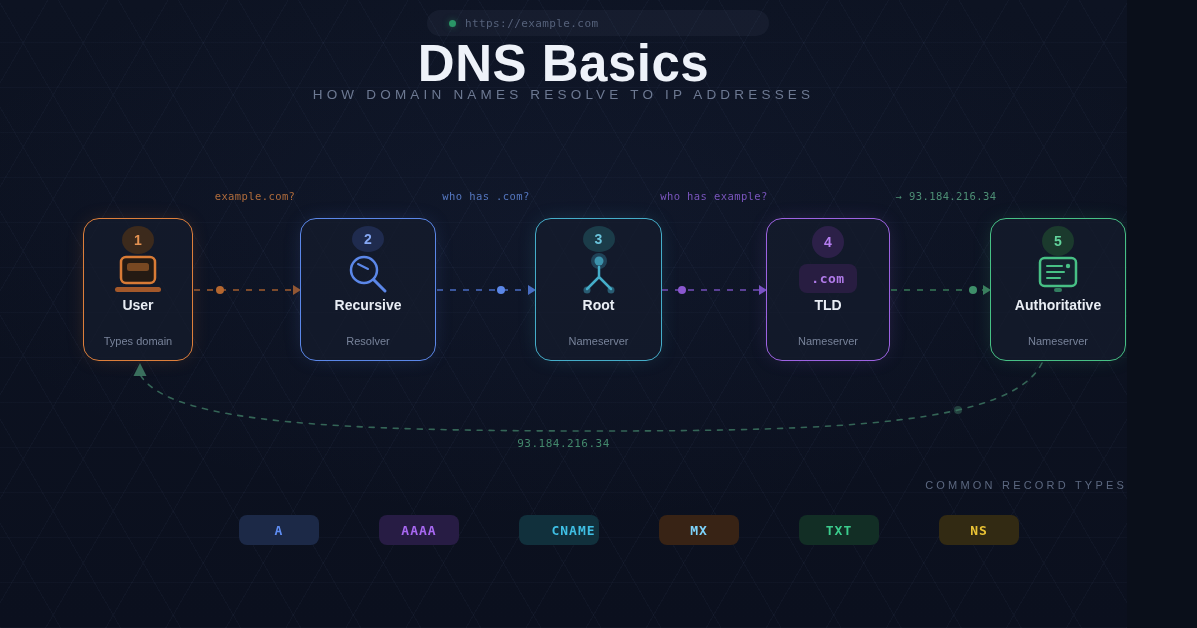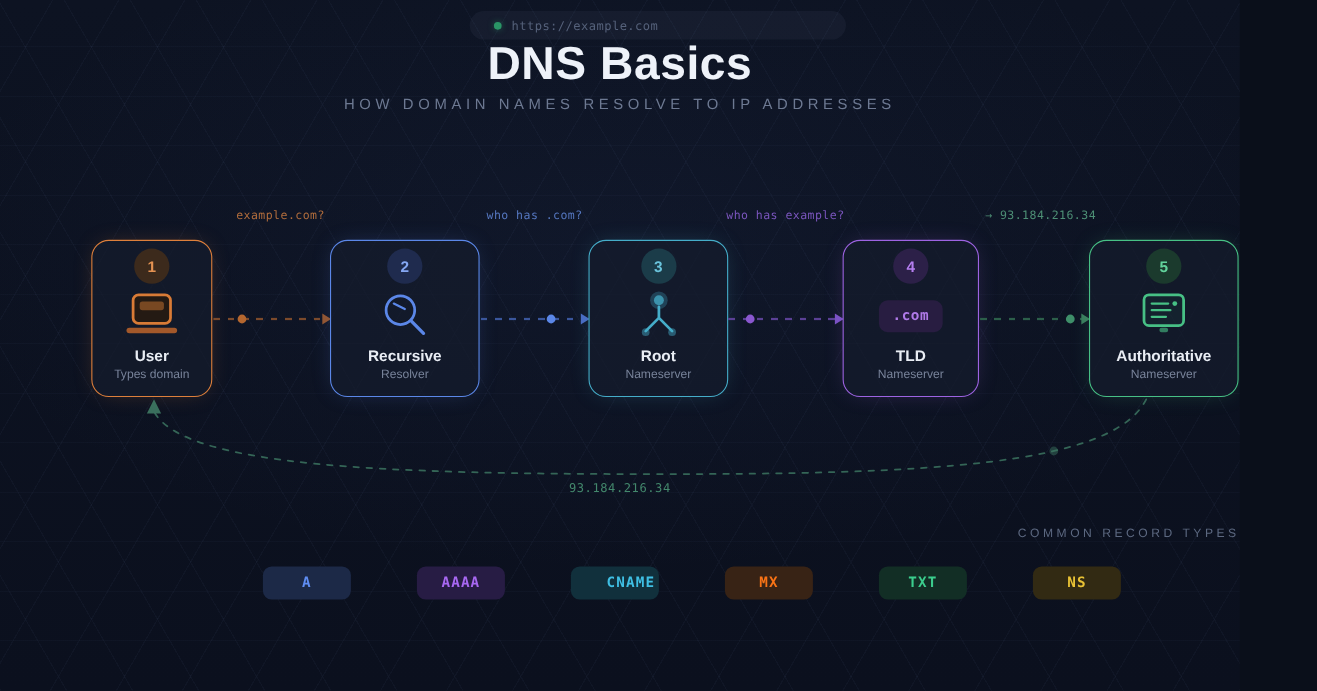--- a/index.html
+++ b/index.html
@@ -20,37 +20,37 @@
   
   .url-pill {
     position:absolute; left:427px; top:10px; width:342px; height:26px;
     background:rgba(160,178,210,0.055); border-radius:13px;
     display:flex; align-items:center; gap:9px; padding-left:22px;
   }
   .url-dot { width:7px; height:7px; border-radius:50%; background:#2a9566; box-shadow:0 0 6px rgba(42,149,102,.5); }
   .url-text { font-size:11px; letter-spacing:.4px; color:#55617a; }
 
   .page-title { position:absolute; top:34px; left:0; width:100%; text-align:center;
-    font-size:42px; font-weight:800; letter-spacing:.5px; color:#eef2f9; }
+    font-size:51px; font-weight:800; letter-spacing:.5px; color:#eef2f9; }
   .page-subtitle { position:absolute; top:87px; left:0; width:100%; text-align:center;
     font-size:13.5px; letter-spacing:4.2px; color:#6d7992; }
 
   
   .node {
     position:absolute; top:218px; height:143px; border-radius:16px;
     background:rgba(21,28,44,0.72);
     display:flex; flex-direction:column; align-items:center;
     padding:7px 0 13px;
   }
   .node-badge { width:32px; height:32px; border-radius:50%;
     display:flex; align-items:center; justify-content:center;
     font-size:14px; font-weight:700; }
   .node-iconwrap { flex:1; display:flex; align-items:center; justify-content:center; }
   .node-title { font-size:14px; font-weight:700; color:#e9edf4; line-height:1; }
-  .node-sub { font-size:11px; color:#78839a; margin-top:6px; line-height:1; }
+  .node-sub { font-size:11px; color:#78839a; margin-top:24px; line-height:1; }
 
   .n1 { left:83px;  width:110px; border:1.5px solid #dd7f3b; box-shadow:0 0 22px -8px rgba(221,127,59,.35); }
   .n2 { left:300px; width:136px; border:1.5px solid #5b87e8; box-shadow:0 0 22px -8px rgba(91,135,232,.35); }
   .n3 { left:535px; width:127px; border:1.5px solid #45adc9; box-shadow:0 0 22px -8px rgba(69,173,201,.35); }
   .n4 { left:766px; width:124px; border:1.5px solid #9d63e2; box-shadow:0 0 22px -8px rgba(157,99,226,.35); }
   .n5 { left:990px; width:136px; border:1.5px solid #47c085; box-shadow:0 0 22px -8px rgba(71,192,133,.35); }
   .n1 .node-badge { background:#3c2a1c; color:#e49252; }
   .n2 .node-badge { background:#1f2b4e; color:#85a7f2; }
   .n3 .node-badge { background:#1b3c49; color:#6ac4dc; }
   .n4 .node-badge { background:#2c2048; color:#b57ef0; }
@@ -92,21 +92,21 @@
   
   .records-heading { position:absolute; top:479px; left:0; width:100%; text-align:right;
     font-size:11px; letter-spacing:3.2px; color:#5c6880; }
   .records-row { position:absolute; left:239px; top:515px; display:flex; gap:60px; }
   .record-chip { width:80px; height:30px; border-radius:8px;
     display:flex; align-items:center; justify-content:center;
     font-size:13px; font-weight:700; letter-spacing:1px; }
   .rt-a     { background:#1c2947; color:#5f8df2; }
   .rt-aaaa  { background:#271c44; color:#a868f2; }
   .rt-cname { background:#11303c; color:#3fbfe4;padding-left:29px; }
-  .rt-mx    { background:#382315; color:#f97316; }
+  .rt-mx    { background:#382315; color:#7dd3fc; }
   .rt-txt   { background:#122e25; color:#3bcd8d; }
   .rt-ns    { background:#322a13; color:#e9c235; }
 
   svg { display:block; }
   .overlay-svg { position:absolute; left:0; top:0; pointer-events:none; }
 </style>
 </head>
 <body>
 
 <div class="stage">

